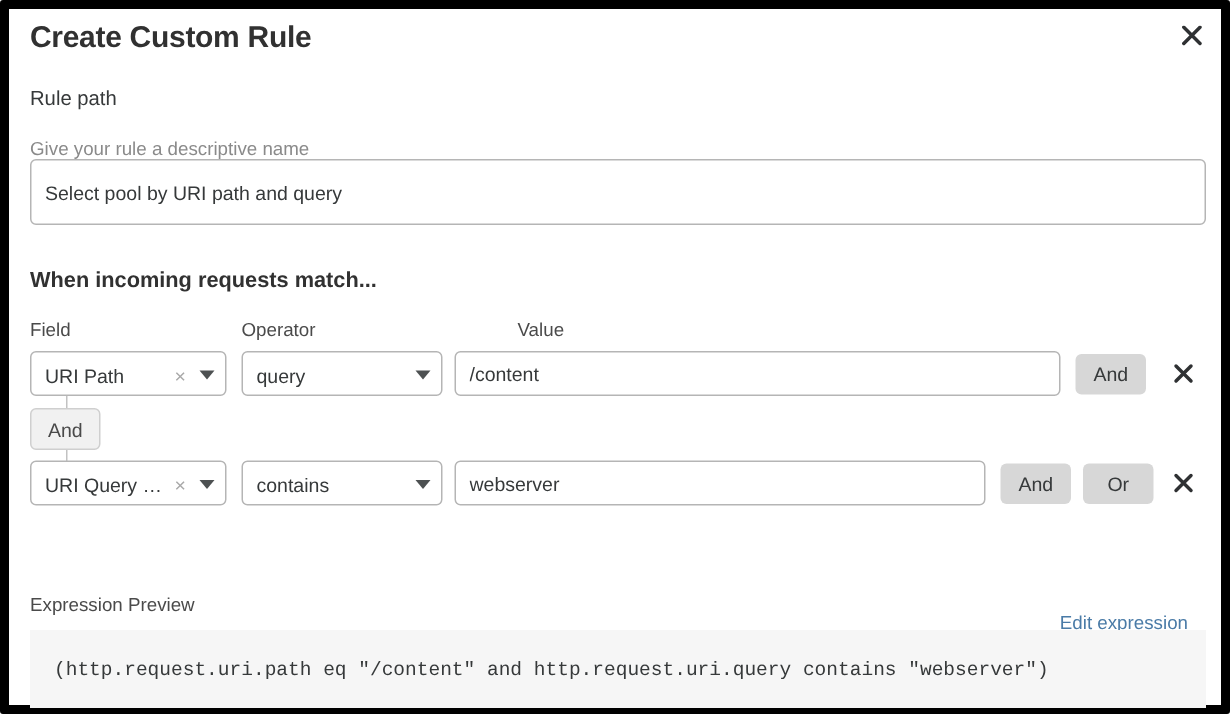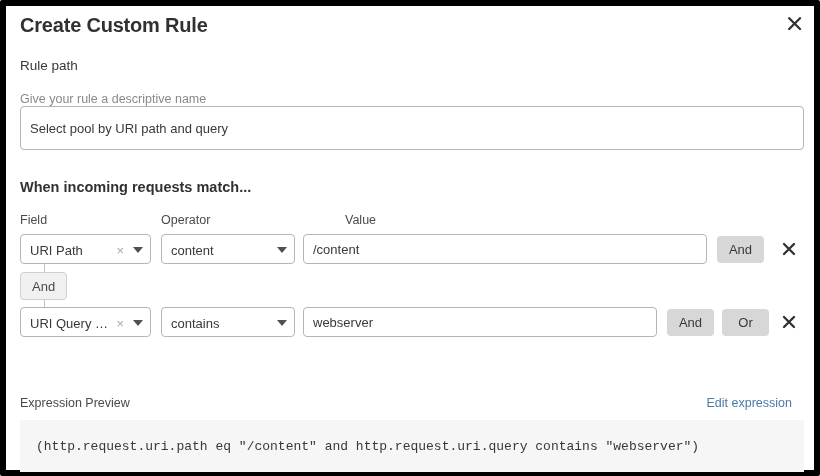--- a/index.html
+++ b/index.html
@@ -219,21 +219,21 @@
   .preview-label {
     position: absolute;
     left: 14px;
     top: 390px;
     font-size: 12.5px;
     color: #4a4a4a;
   }
   .edit-expression-link {
     position: absolute;
     right: 22px;
-    top: 390px;
+    top: 402px;
     font-size: 12.5px;
     color: #4a7ba7;
     text-decoration: none;
     cursor: pointer;
   }
   .expression-code {
     position: absolute;
     left: 14px;
     top: 414px;
     width: 784px;
@@ -276,21 +276,21 @@
   <div class="col-header col-value">Value</div>
 
   <div class="row" id="row-0">
     <div class="select-box field-select">
       <span class="select-text">URI Path</span>
       <span class="select-clear">×</span>
       <span class="select-caret"></span>
     </div>
 
     <div class="select-box operator-select">
-      <span class="select-text">content</span>
+      <span class="select-text">query</span>
       <span class="select-caret"></span>
     </div>
 
     <input class="text-input value-input" id="value-input-0" type="text" value="/content" style="">
 
     <button class="logic-button" style="left:711px;">And</button>
 
     <div class="remove-button" style="left:772px;">
       <span>
         <svg width="14" height="14" viewBox="0 0 14 14" aria-hidden="true">

